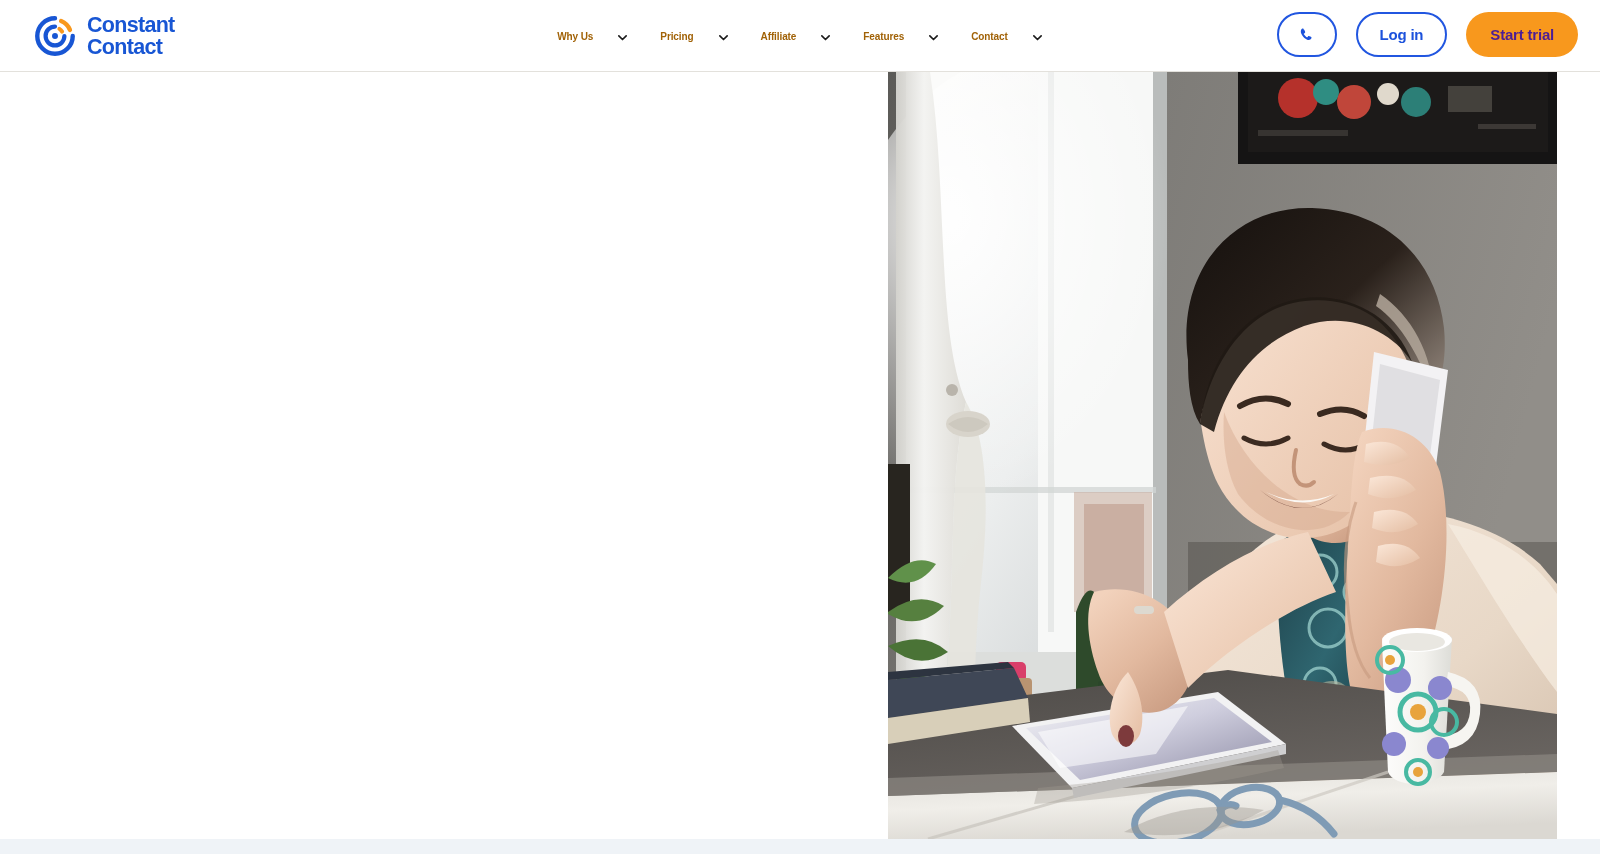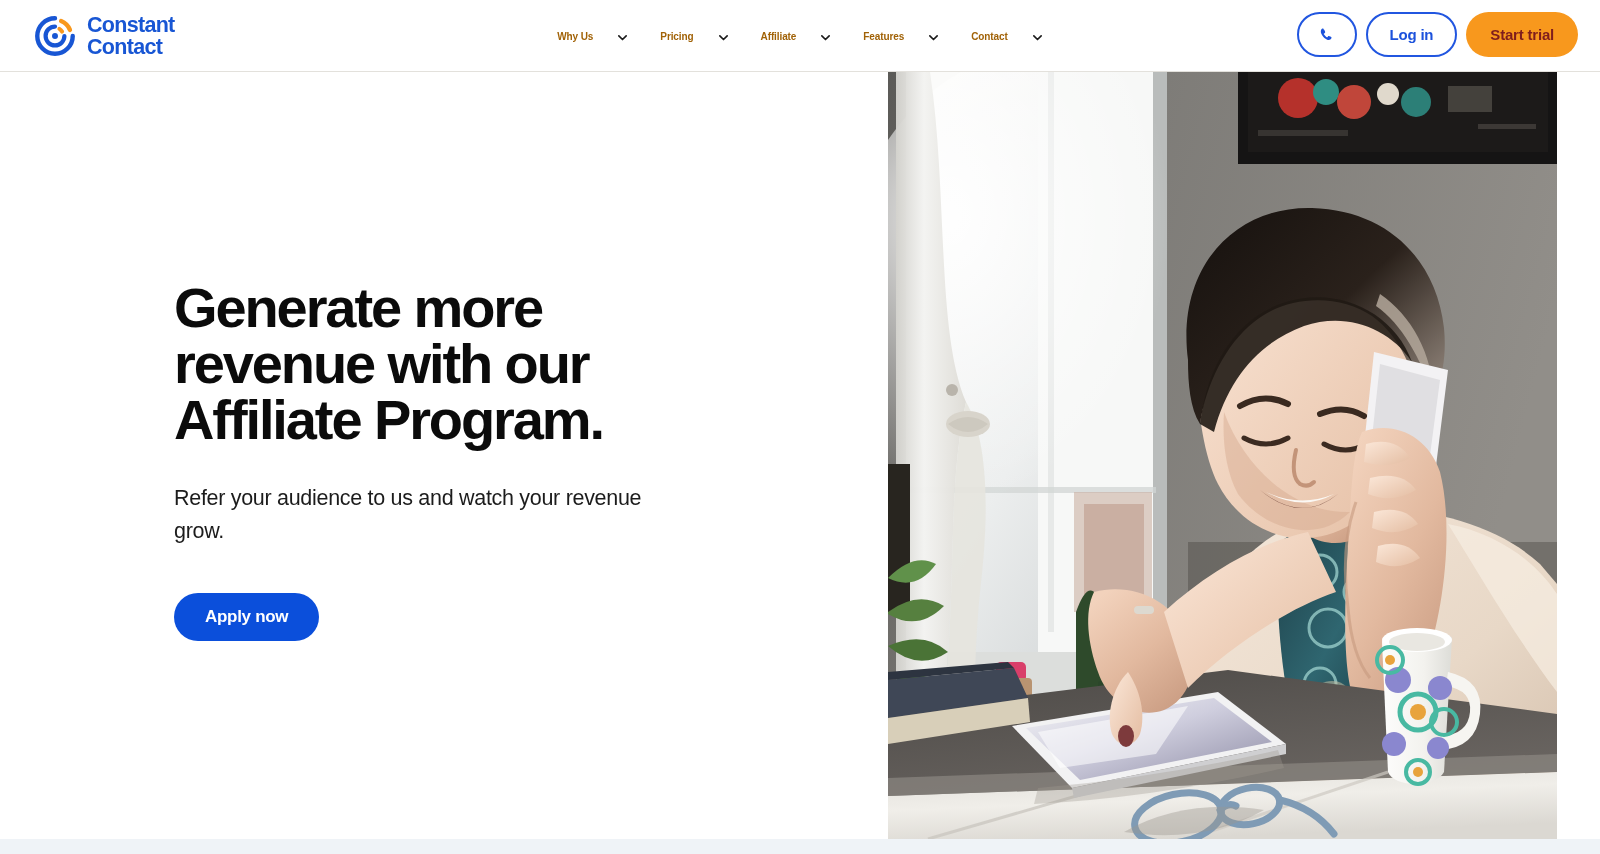--- a/index.html
+++ b/index.html
@@ -86,21 +86,21 @@
   }
   .chev svg { display:block; }
 
   
   .actions {
     position: absolute;
     right: 22px;
     top: 12px;
     display: flex;
     align-items: center;
-    gap: 9px;
+    gap: 19px;
   }
   .btn {
     display: inline-flex;
     align-items: center;
     justify-content: center;
     border-radius: 999px;
     font-size: 15px;
     font-weight: 700;
     cursor: pointer;
     border: 2px solid transparent;
@@ -117,21 +117,21 @@
     padding: 0 22px;
     border-color: #2156e0;
     background: #fff;
     color: #1c52dc;
     letter-spacing: -0.2px;
   }
   .btn-trial {
     height: 45px;
     padding: 16px 22px;
     background: #f8981d;
-    color: #7f1d1d;
+    color: #4c1d95;
     letter-spacing: -0.2px;
   }
 
   
   .hero {
     position: absolute;
     top: 72px; left: 0;
     width: 1600px;
     height: 767px;
     background: #ffffff;
@@ -278,27 +278,20 @@
         <span>Log in</span>
       </button>
       <button class="btn btn-trial">
         <span>Start trial</span>
       </button>
     </div>
   </header>
 
   <section class="hero">
 
-    <div class="hero-copy">
-      <h1 class="hero-title">Generate more revenue with our Affiliate Program.</h1>
-      <p class="hero-sub">Refer your audience to us and watch your revenue grow.</p>
-      <button class="btn-apply">
-        <span>Apply now</span>
-      </button>
-    </div>
 
     <div class="hero-img">
       <svg viewBox="0 0 669 767" xmlns="http://www.w3.org/2000/svg" preserveAspectRatio="xMidYMid slice">
         <defs>
           <linearGradient id="wall" x1="0" y1="0" x2="1" y2="0.3">
             <stop offset="0" stop-color="#5b5a57"></stop>
             <stop offset="0.35" stop-color="#7d7b77"></stop>
             <stop offset="1" stop-color="#918e89"></stop>
           </linearGradient>
           <linearGradient id="winglow" x1="0.2" y1="0" x2="0.8" y2="1">

